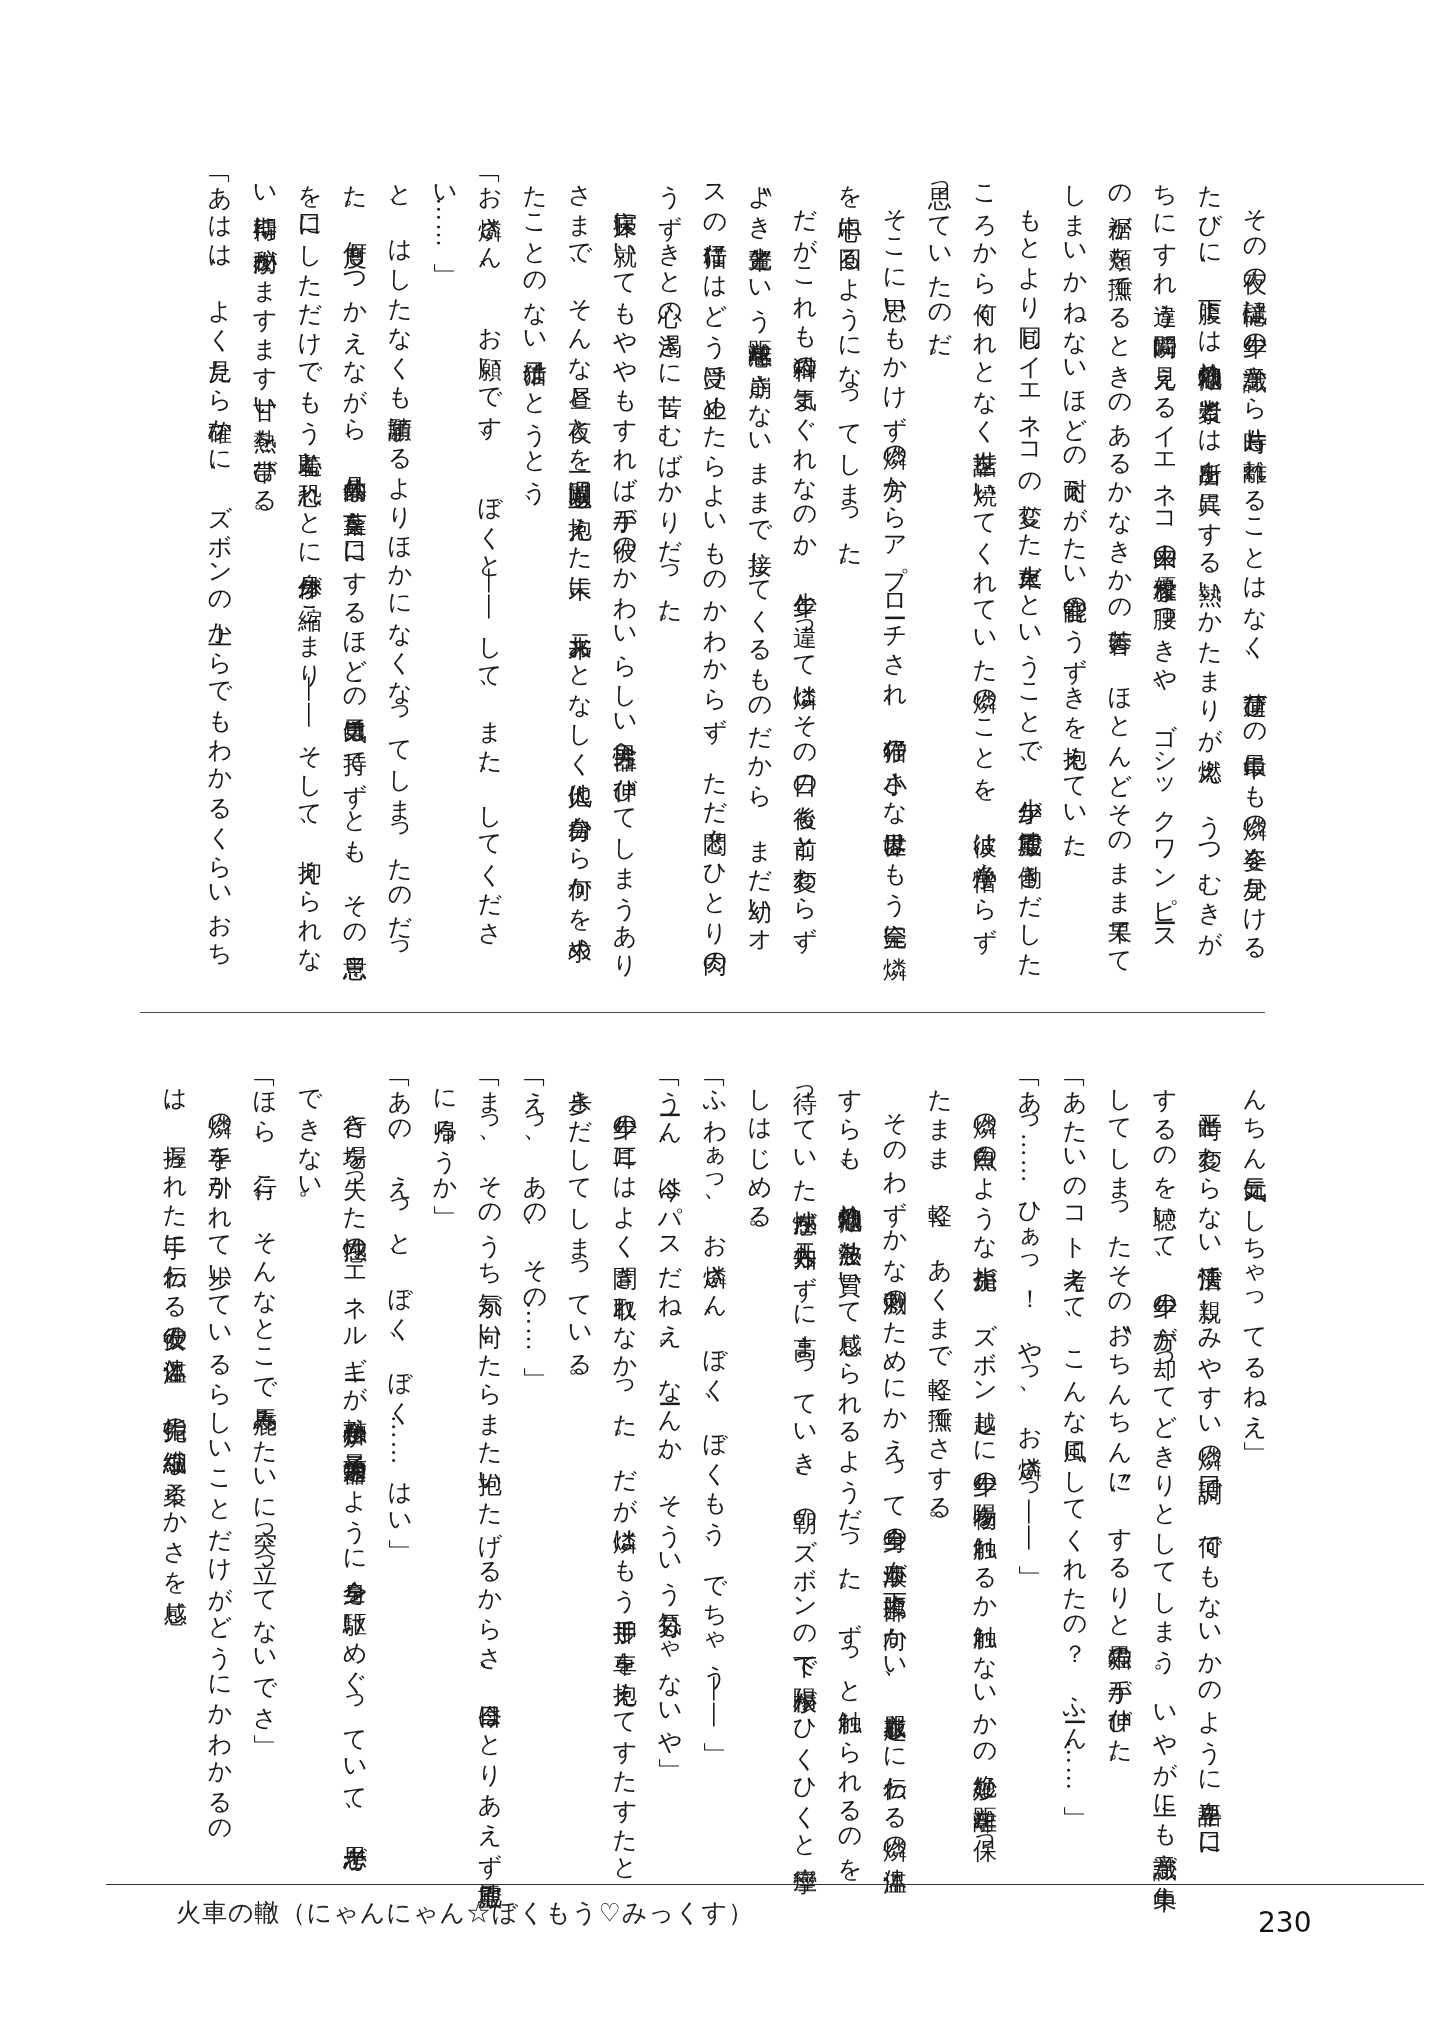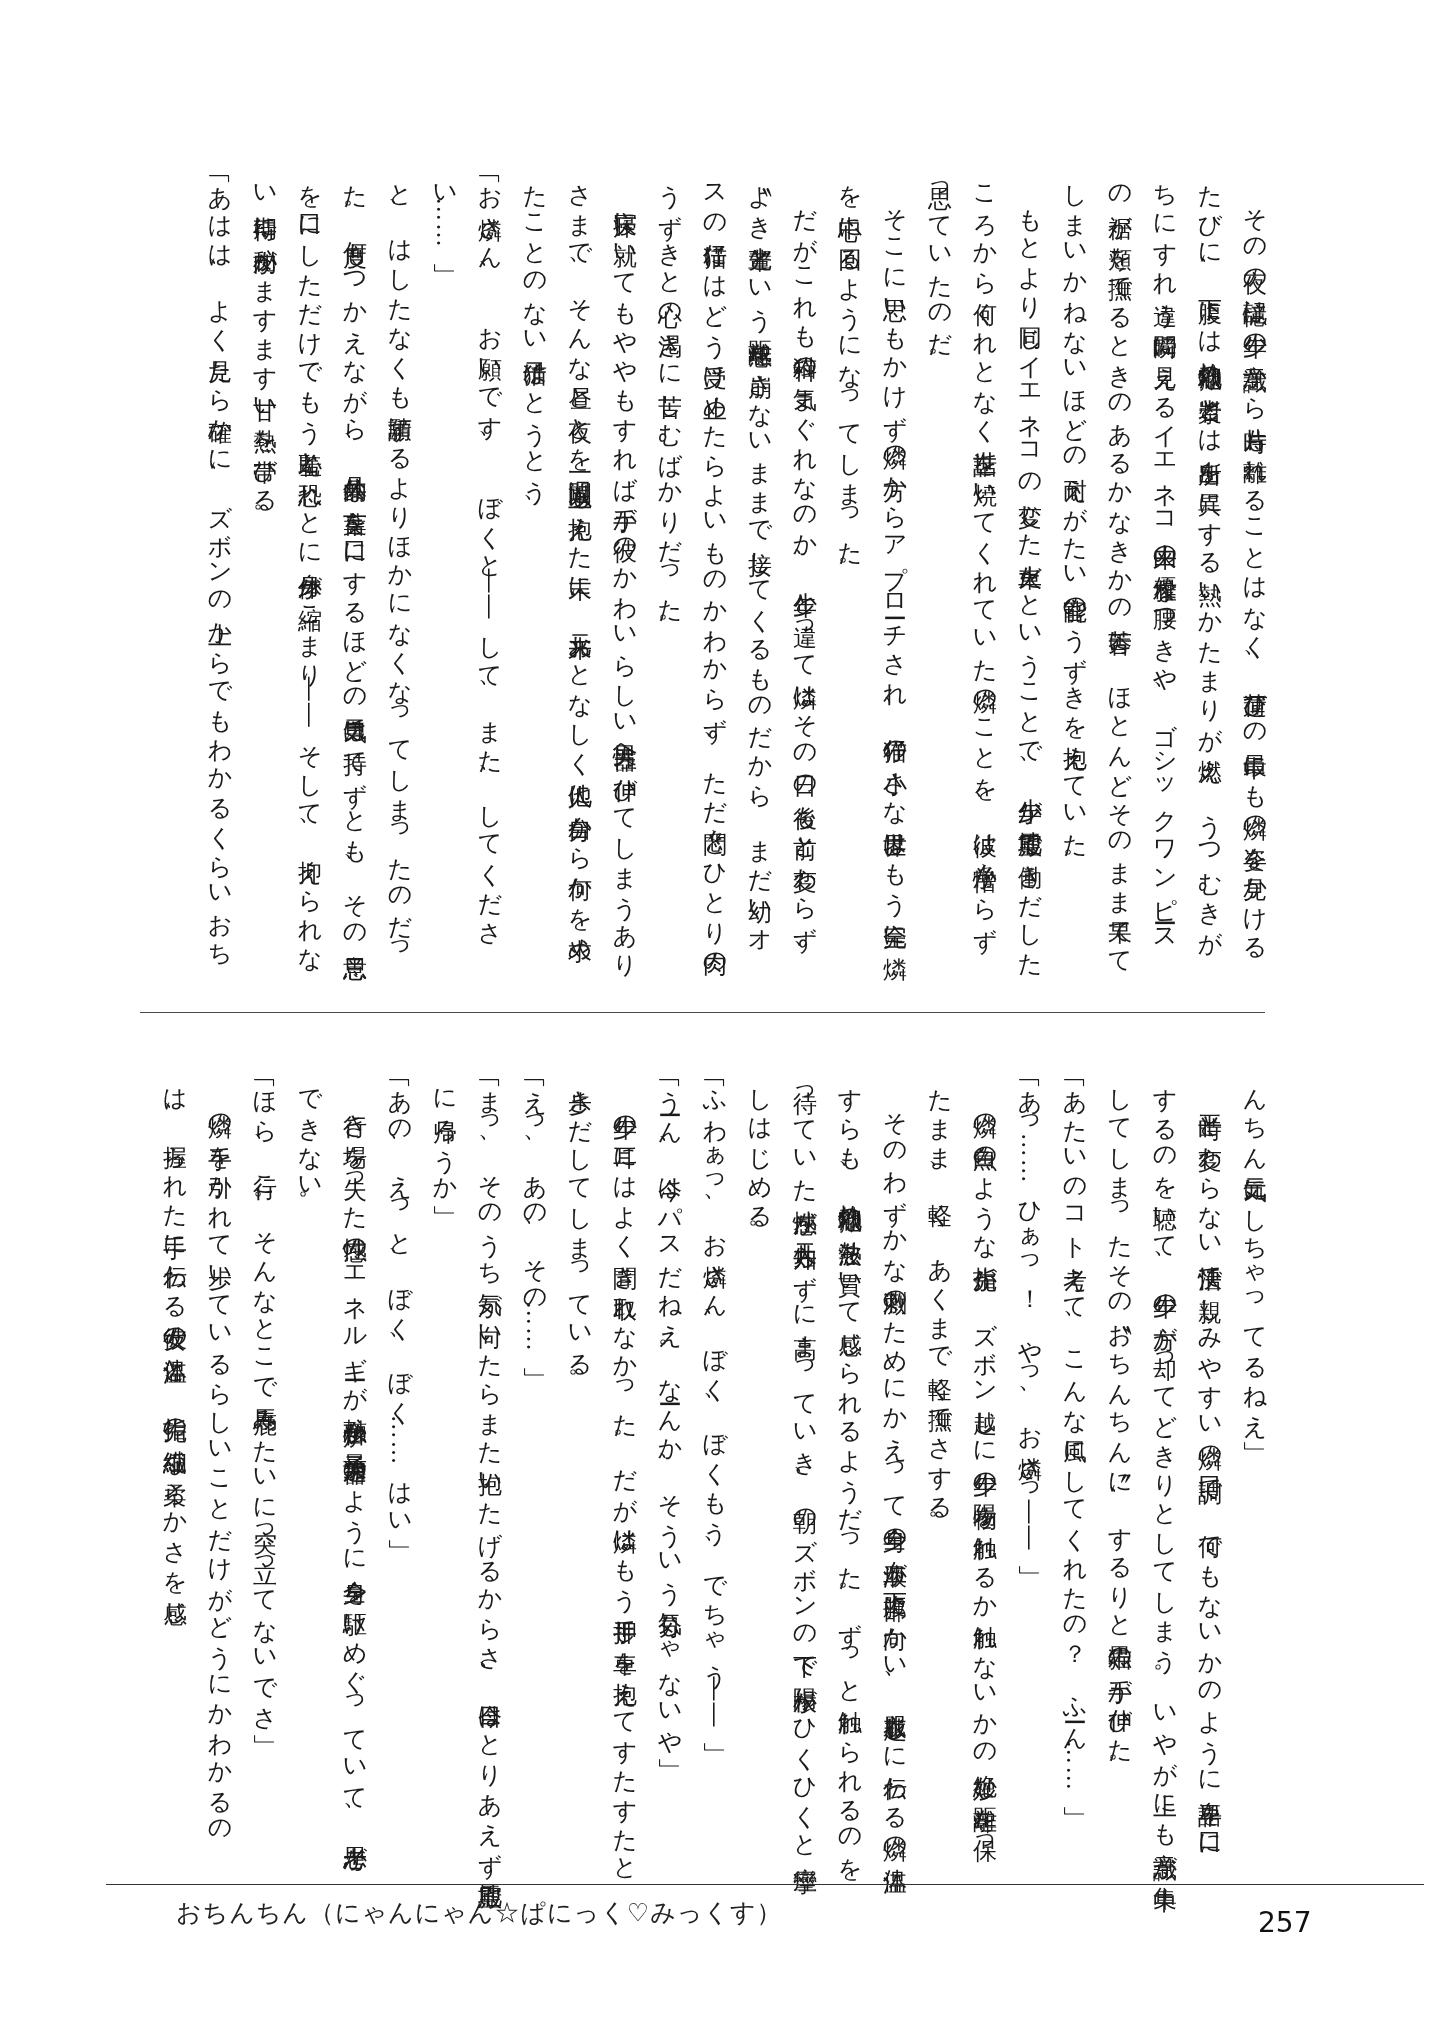--- a/index.html
+++ b/index.html
@@ -106,17 +106,17 @@
       <p>「えっ、あの、その……」</p>
       <p>「まっ、そのうち気が向いたらまた抱いたげるからさ、今日はとりあえず地霊殿に帰ろうか」</p>
       <p>「あの、えっと、ぼく、ぼく……はい」</p>
       <p class="indent">行き場を失った性感のエネルギーが核融合炉か量子加速器のように全身を駆けめぐっていて、思考ができない。</p>
       <p>「ほら、行こ。そんなとこで馬鹿みたいに突っ立ってないでさ」</p>
       <p class="indent">燐の手を引かれて歩いているらしいことだけがどうにかわかるのは、握られた手に伝わる彼女の体温と、指先の繊細な柔らかさを感じ</p>
     </div>
 
   <div class="footer-line"></div>
 
-  <div class="footer-title">おちんちん（にゃんにゃん☆ぱにっく♡みっくす）</div>
+  <div class="footer-title">火車の轍（にゃんにゃん☆ぼくもう♡みっくす）</div>
 
-  <div class="page-number">257</div>
+  <div class="page-number">230</div>
 
 </div>
 
 </body></html>

